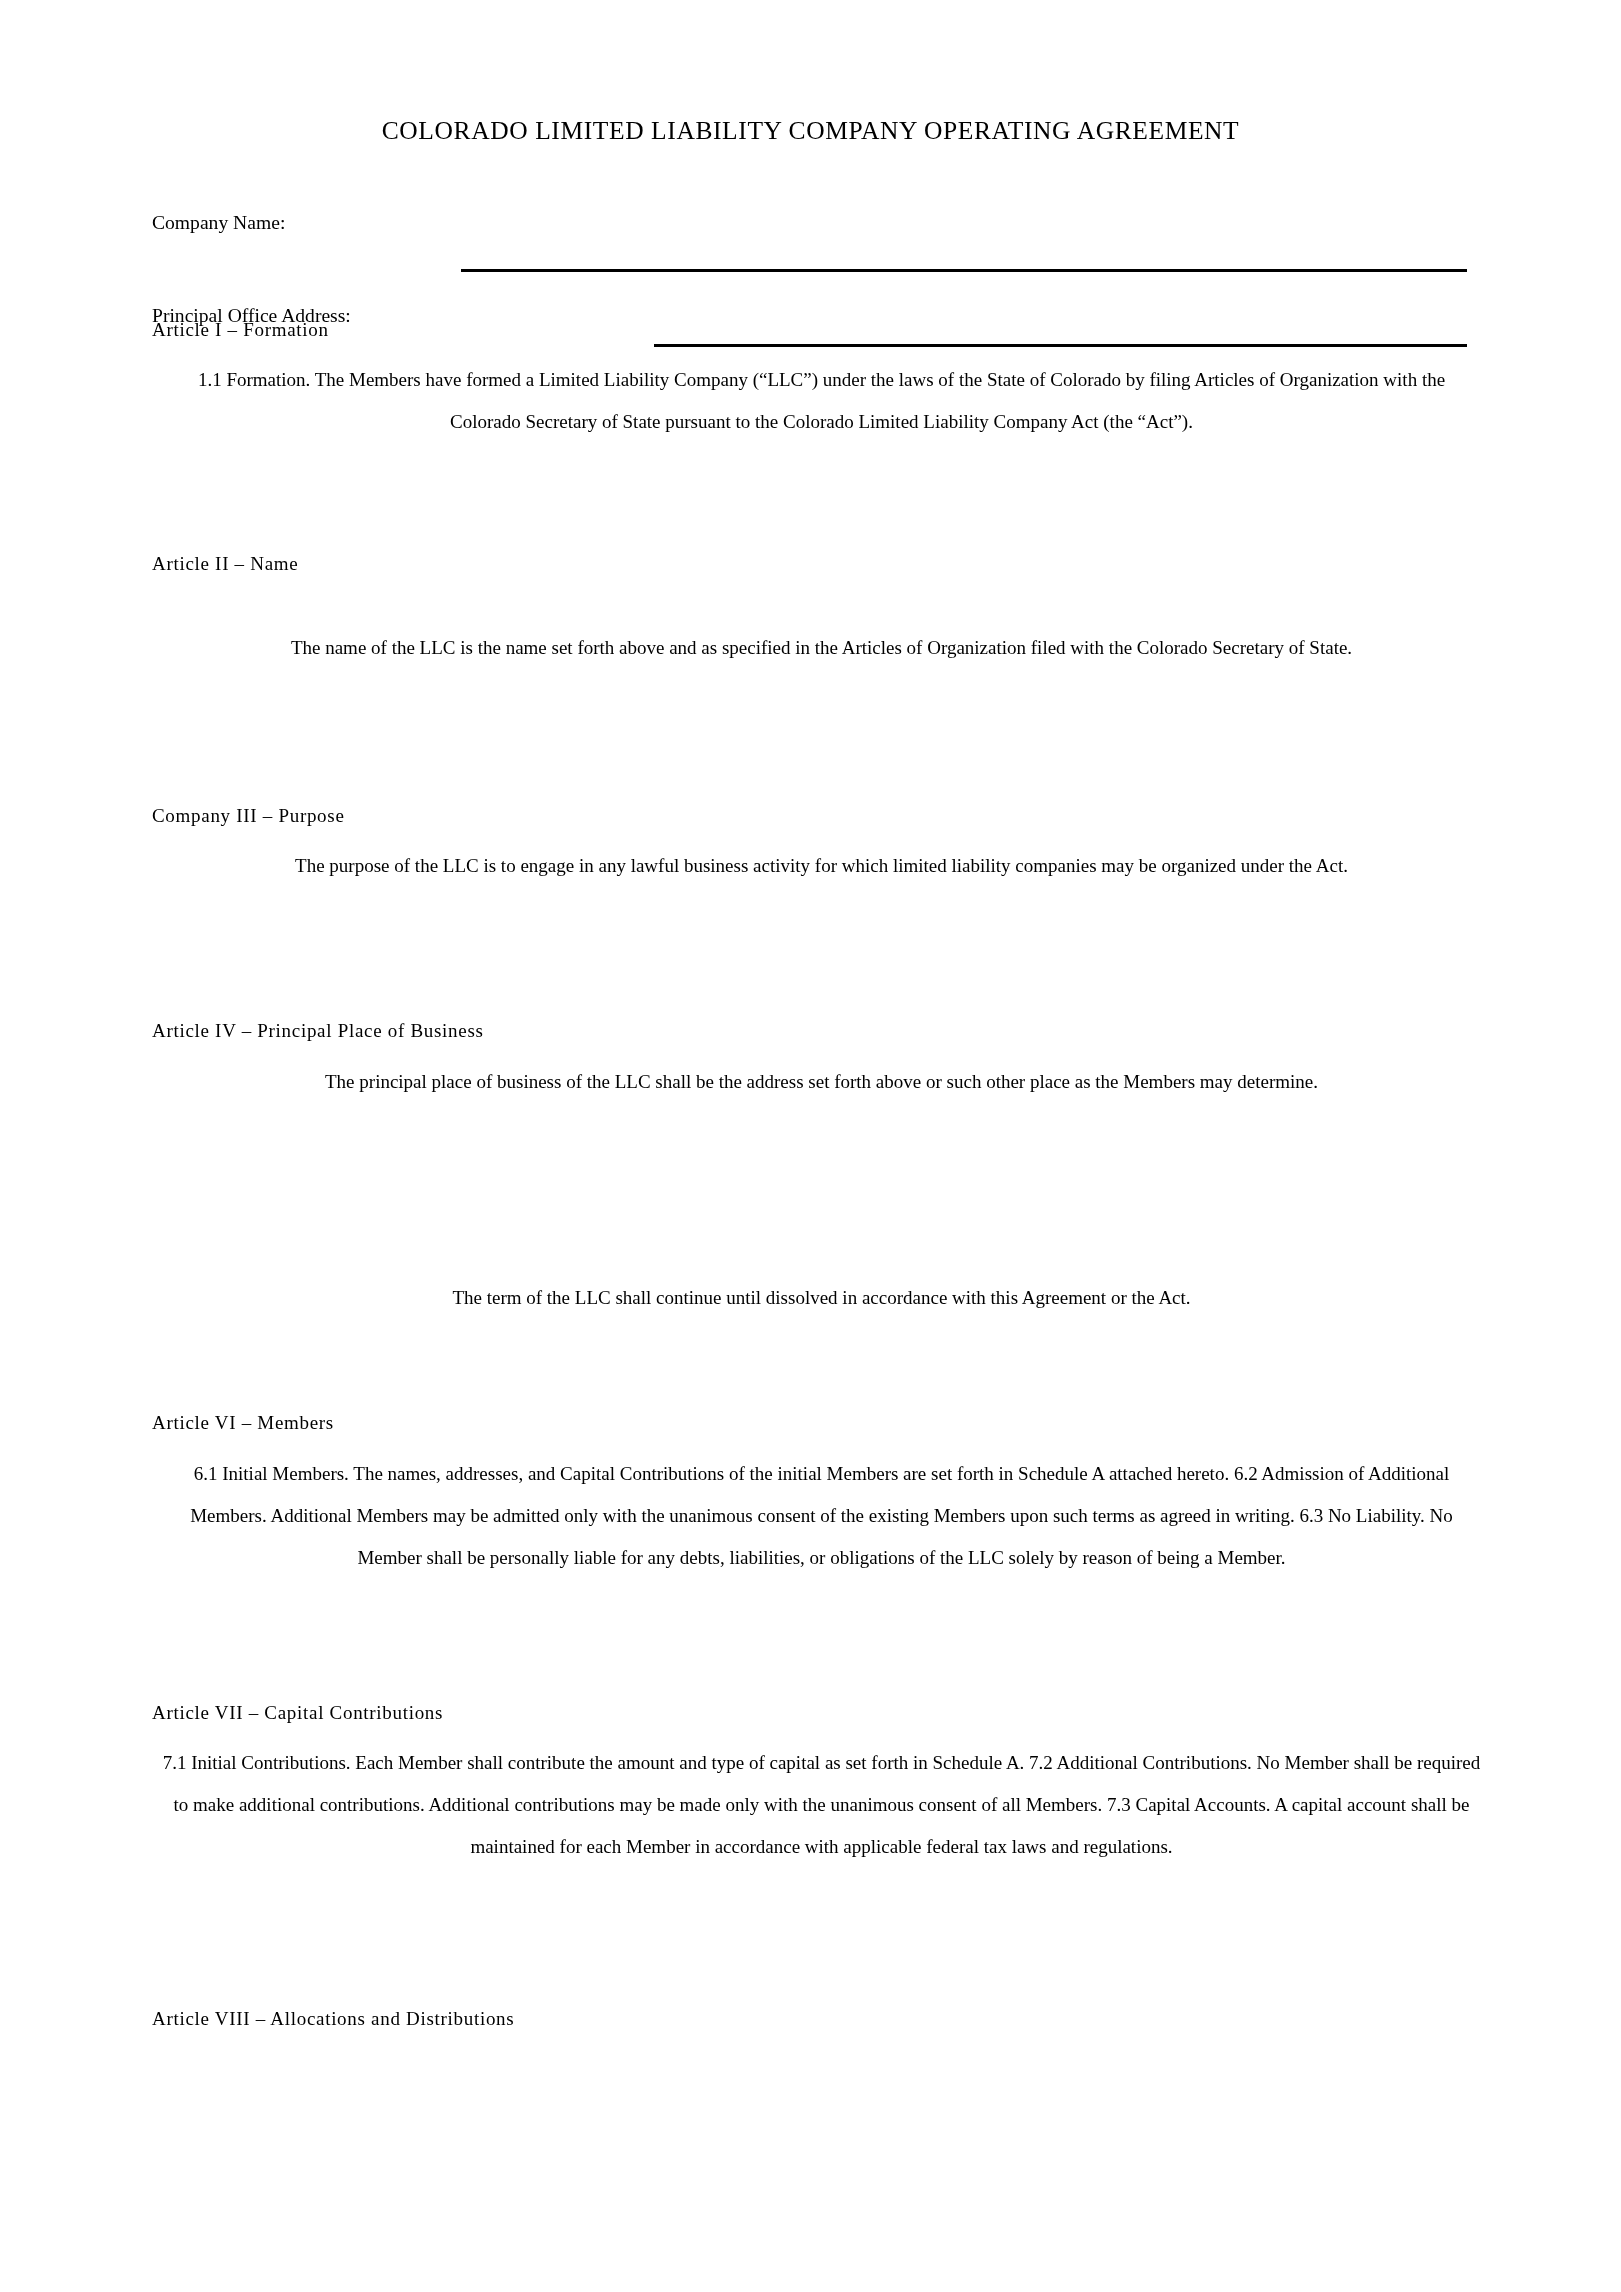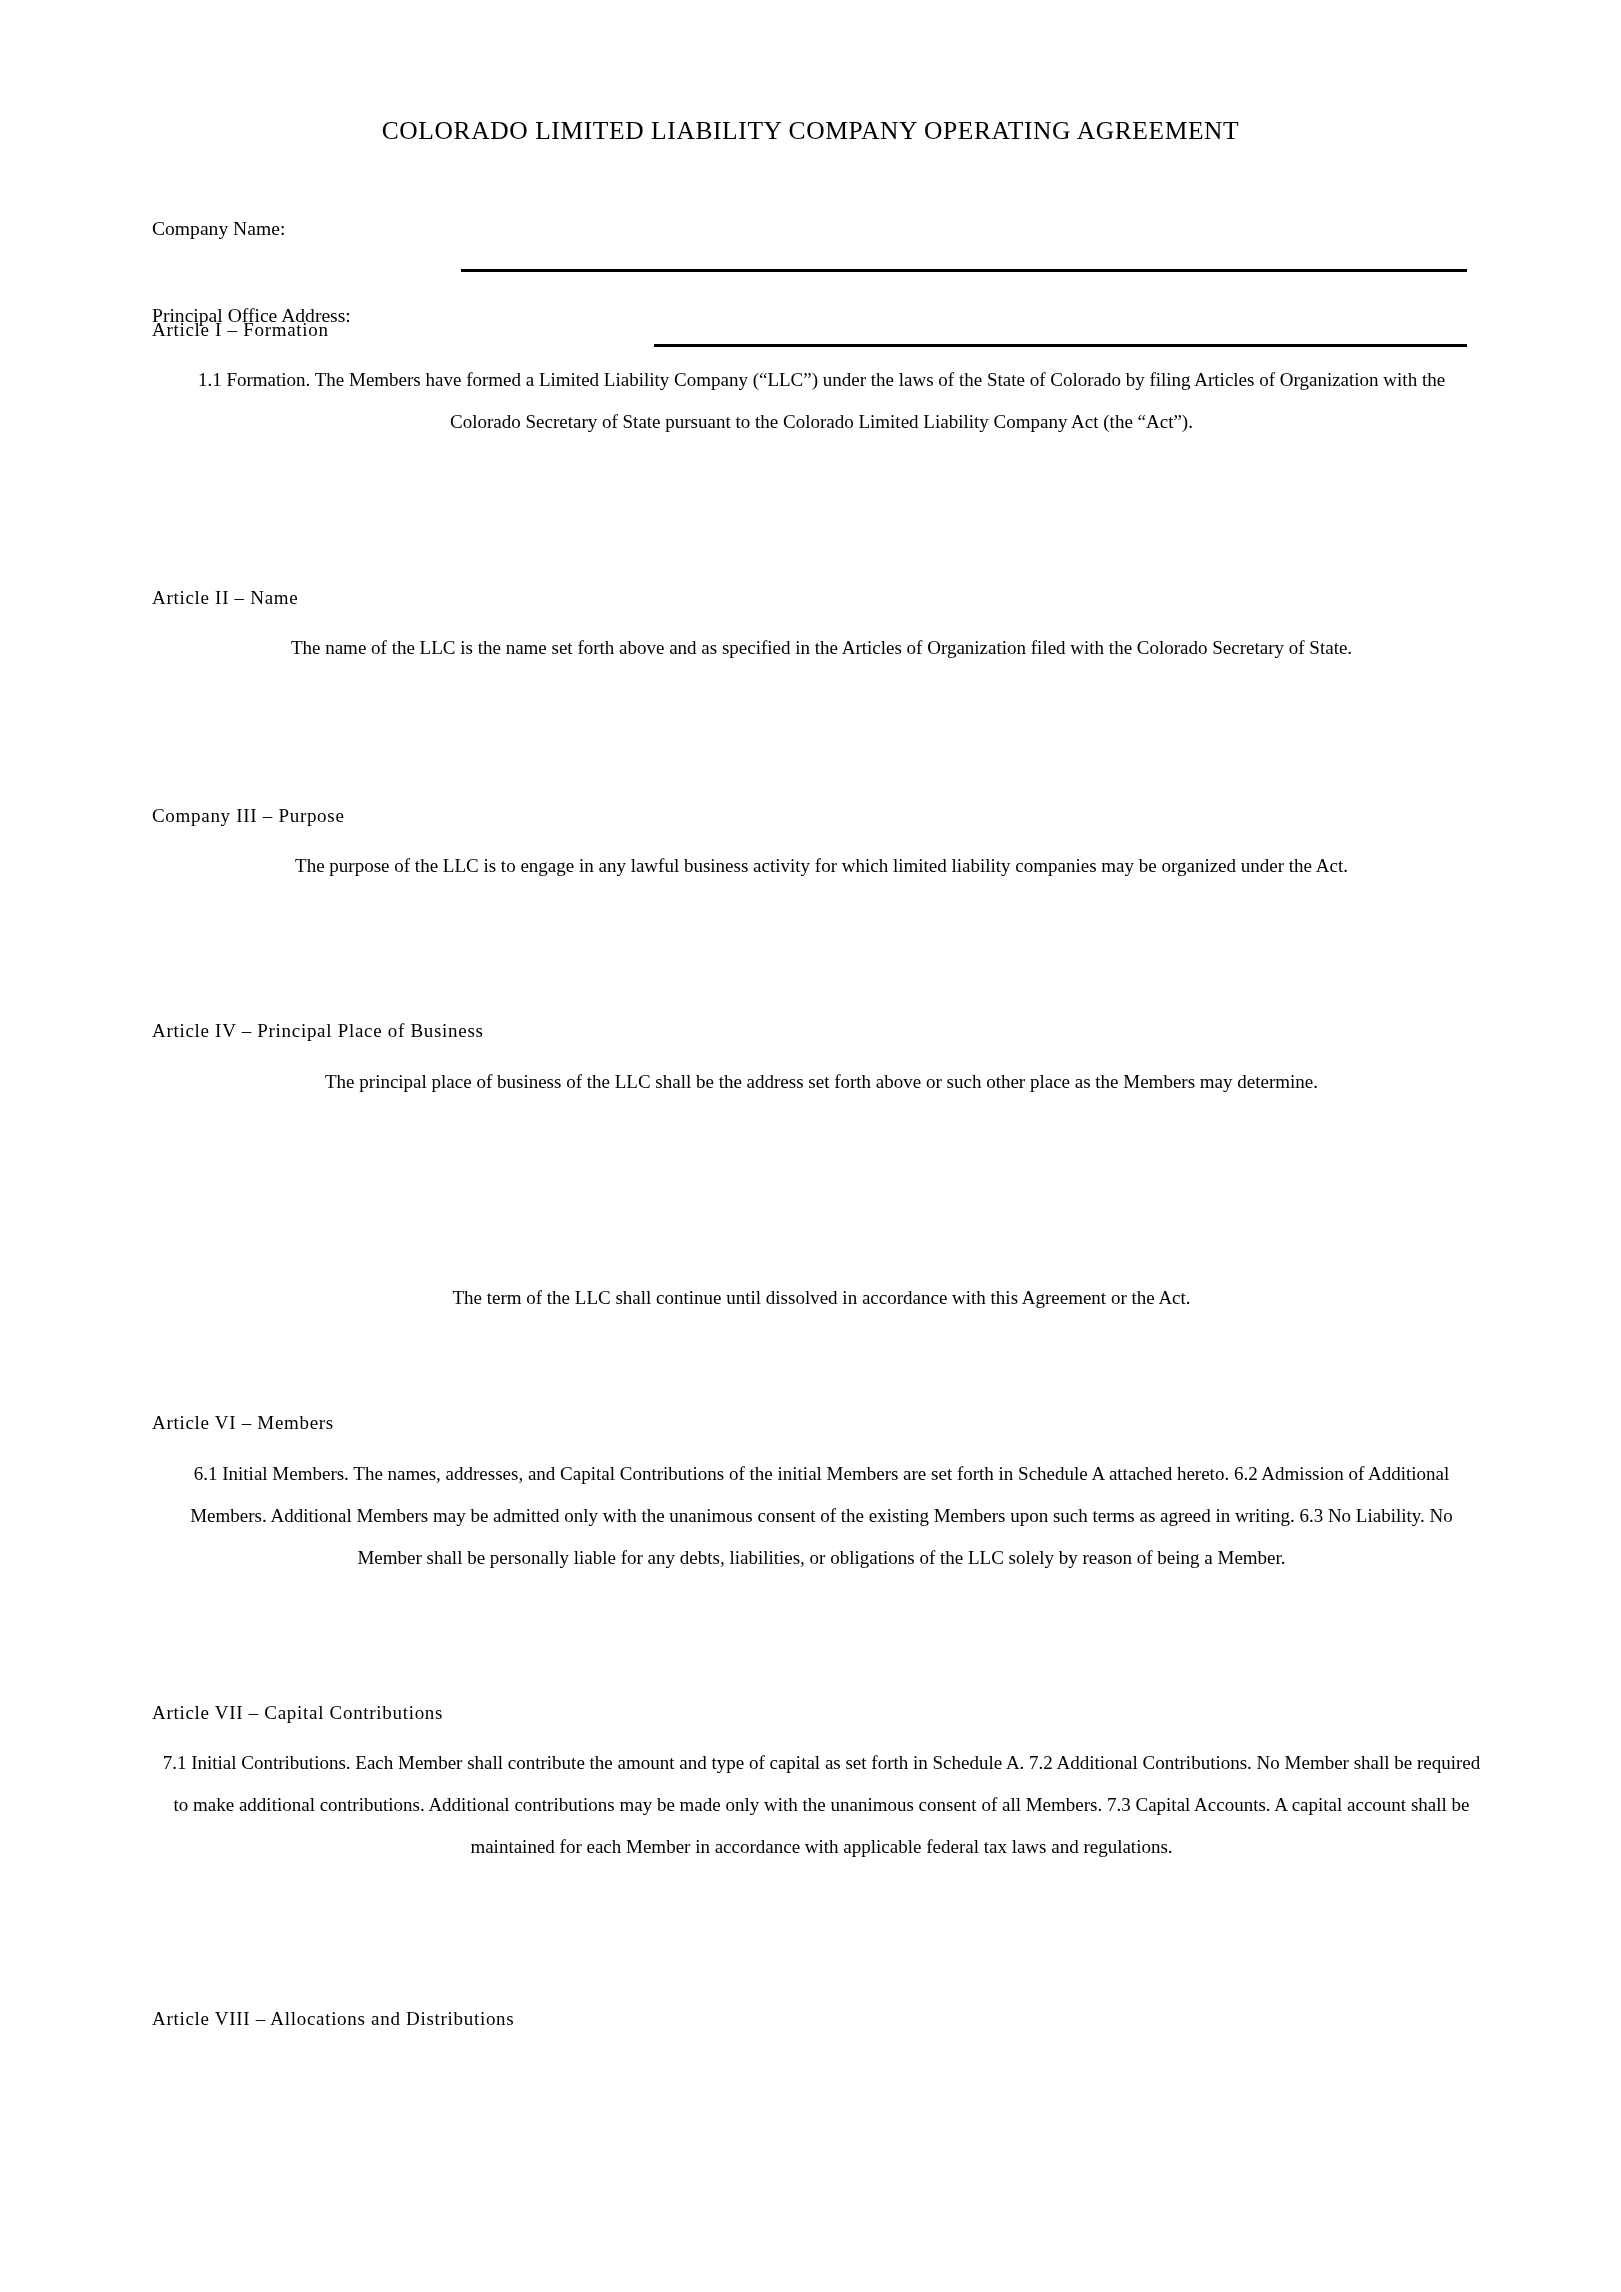--- a/index.html
+++ b/index.html
@@ -65,30 +65,30 @@
     text-align: center;
   }
 </style>
 </head>
 <body>
 
 <div class="page">
 
   <div class="doc-title">COLORADO LIMITED LIABILITY COMPANY OPERATING AGREEMENT</div>
 
-  <div class="field-label" style="left:152px; top:217px;">Company Name:</div>
+  <div class="field-label" style="left:152px; top:211px;">Company Name:</div>
   <div class="field-rule" style="left:461px; top:269px; width:1006px;"></div>
 
   <div class="field-label" style="left:152px; top:304px;">Principal Office Address:</div>
   <div class="field-rule" style="left:654px; top:344px; width:813px;"></div>
 
   <div class="article-heading" style="top:318px;">Article I – Formation</div>
   <div class="article-body" style="top:359px;">1.1 Formation. The Members have formed a Limited Liability Company (“LLC”) under the laws of the State of Colorado by filing Articles of Organization with the Colorado Secretary of State pursuant to the Colorado Limited Liability Company Act (the “Act”).</div>
 
-  <div class="article-heading" style="top:586px;">Article II – Name</div>
+  <div class="article-heading" style="top:552px;">Article II – Name</div>
   <div class="article-body" style="top:627px;">The name of the LLC is the name set forth above and as specified in the Articles of Organization filed with the Colorado Secretary of State.</div>
 
   <div class="article-heading" style="top:804px;">Company III – Purpose</div>
   <div class="article-body" style="top:845px;">The purpose of the LLC is to engage in any lawful business activity for which limited liability companies may be organized under the Act.</div>
 
   <div class="article-heading" style="top:1019px;">Article IV – Principal Place of Business</div>
   <div class="article-body" style="top:1061px;">The principal place of business of the LLC shall be the address set forth above or such other place as the Members may determine.</div>
 
   <div class="article-body" style="top:1277px;">The term of the LLC shall continue until dissolved in accordance with this Agreement or the Act.</div>
 

